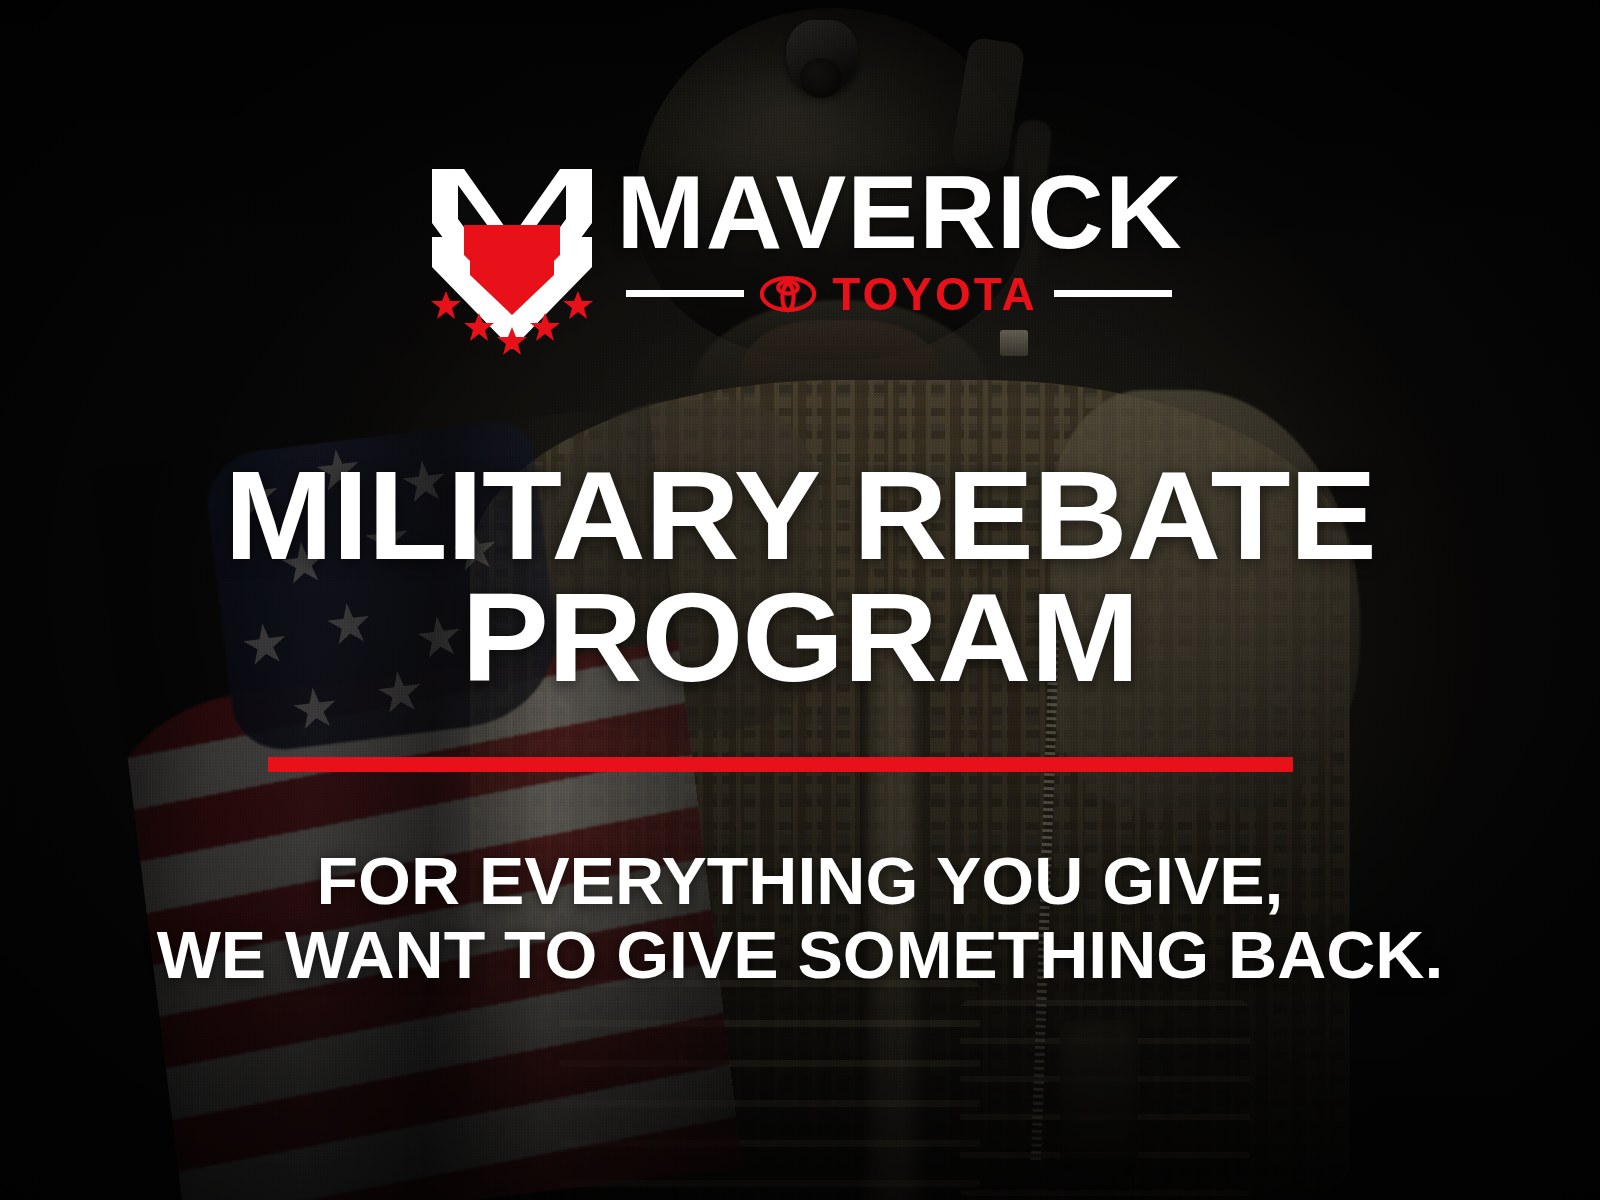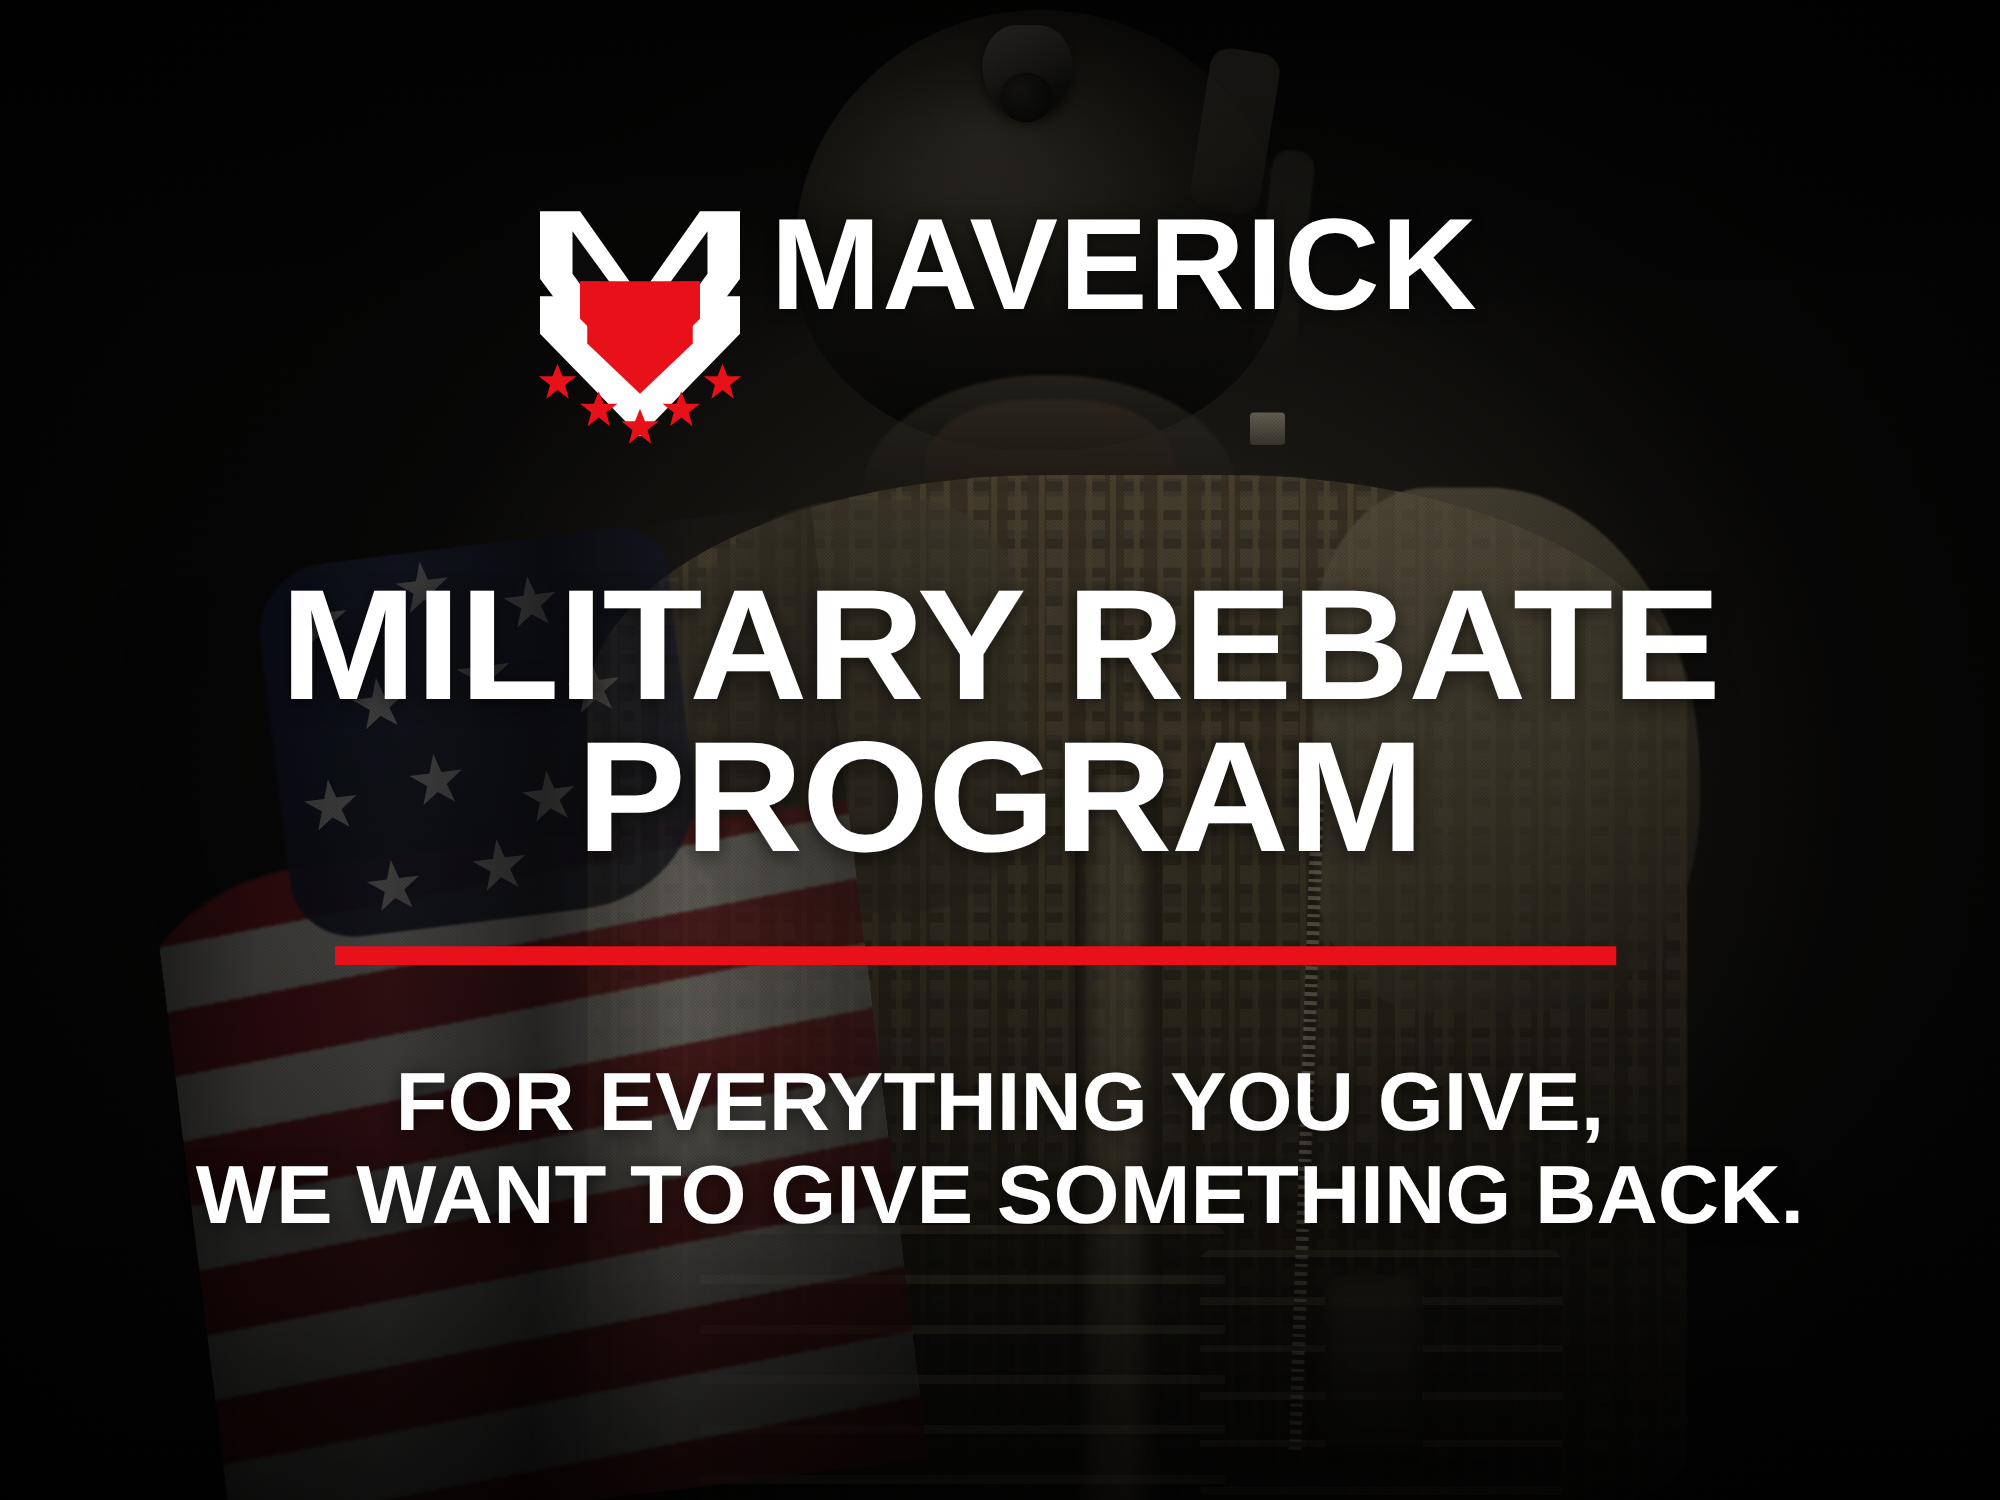--- a/index.html
+++ b/index.html
@@ -328,20 +328,33 @@
             <polygon points="88,164 92,174 103,174 94,181 97,192 88,185 79,192 82,181 73,174 84,174"></polygon>
             <polygon points="121,150 125,160 136,160 127,167 130,178 121,171 112,178 115,167 106,160 117,160"></polygon>
             <polygon points="154,128 158,138 169,138 160,145 163,156 154,149 145,156 148,145 139,138 150,138"></polygon>
           </g>
         </svg>
       </div>
 
       <div class="wordmark-col">
         <div class="wordmark">MAVERICK</div>
 
+        <div class="toyota-row">
+          <div class="rule"></div>
+
+          <svg class="toyota-emblem" viewBox="0 0 120 80" aria-hidden="true">
+            <ellipse cx="60" cy="40" rx="56" ry="34" fill="none" stroke="#E8111A" stroke-width="9"></ellipse>
+            <ellipse cx="60" cy="26" rx="21" ry="13" fill="none" stroke="#E8111A" stroke-width="9"></ellipse>
+            <ellipse cx="60" cy="47" rx="12" ry="28" fill="none" stroke="#E8111A" stroke-width="9"></ellipse>
+          </svg>
+
+          <div class="toyota-text">TOYOTA</div>
+
+          <div class="rule"></div>
+        </div>
       </div>
     </div>
 
     <div class="headline">
       <span>MILITARY REBATE</span>
       <span class="l2">PROGRAM</span>
     </div>
 
     <div class="divider"></div>
 

